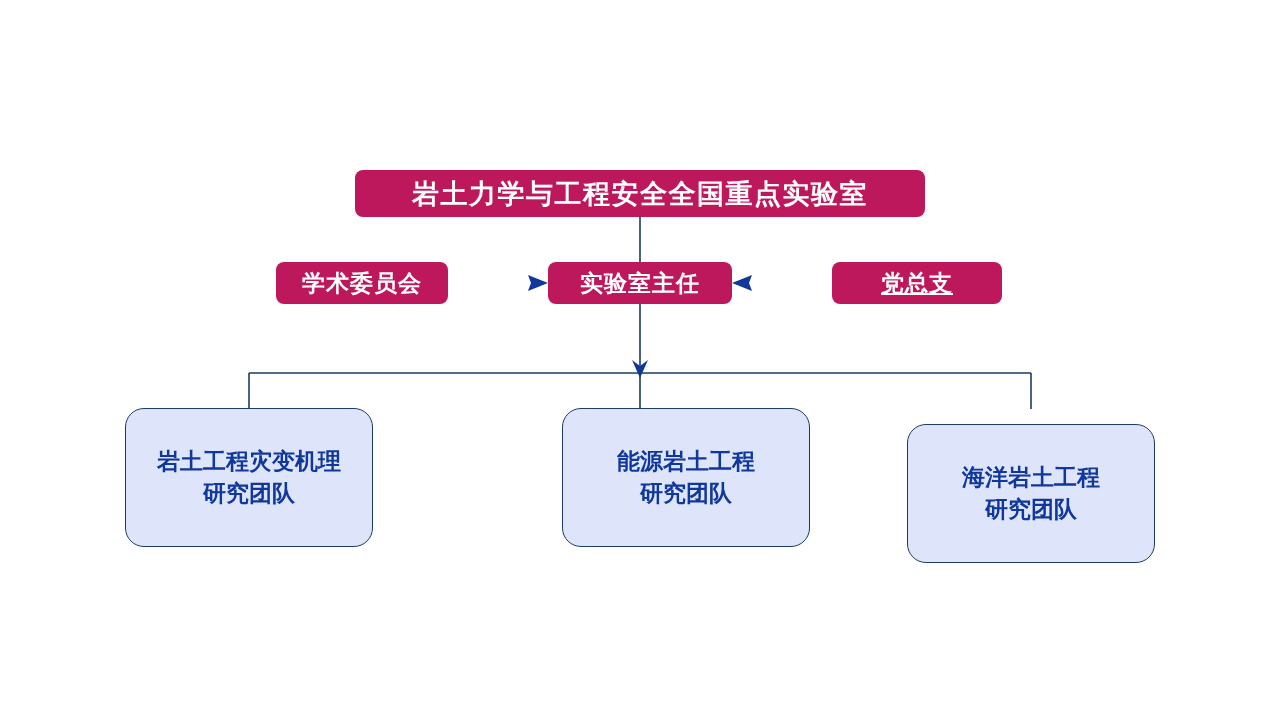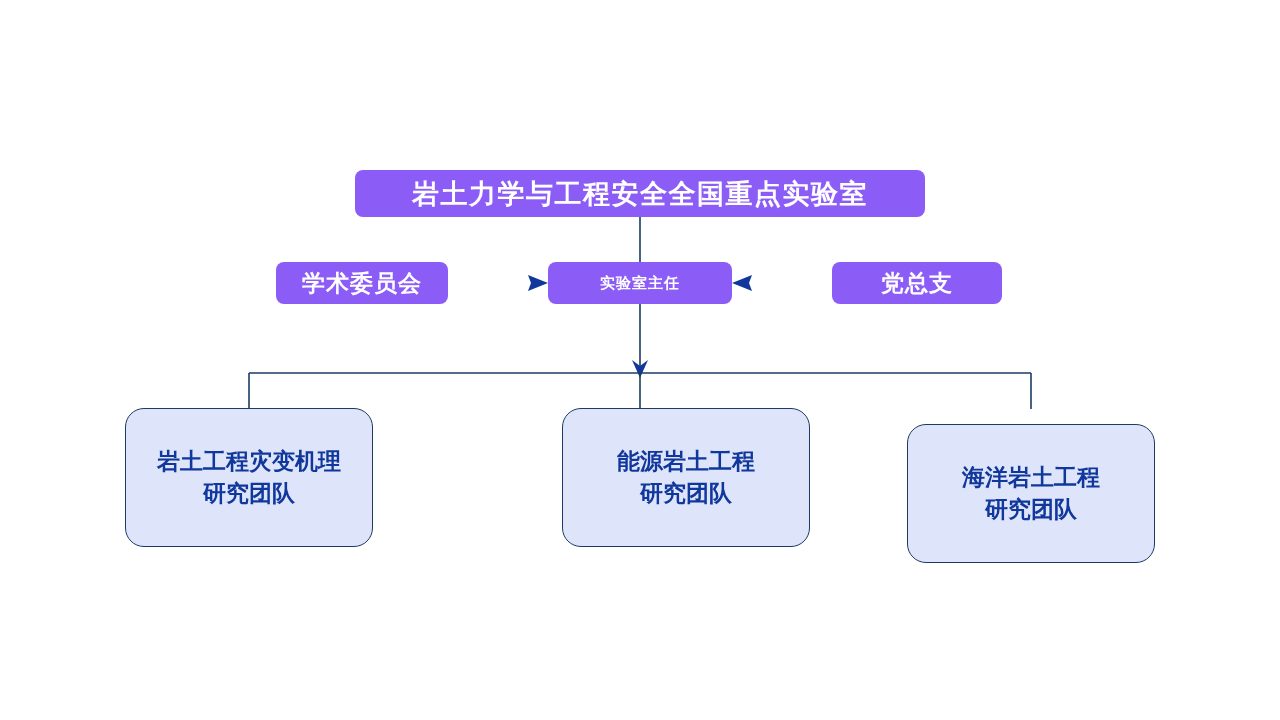--- a/index.html
+++ b/index.html
@@ -16,21 +16,21 @@
   #org-chart {
     position: relative;
     width: 1280px;
     height: 720px;
     background: #ffffff;
   }
 
   
   .navy-box {
     position: absolute;
-    background: #8b5cf6;
+    background: #be185d;
     color: #ffffff;
     border-radius: 8px;
     display: flex;
     align-items: center;
     justify-content: center;
     font-weight: bold;
     letter-spacing: 1px;
     white-space: nowrap;
     box-sizing: border-box;
   }
@@ -47,28 +47,29 @@
     top: 262px;
     width: 172px;
     height: 42px;
     font-size: 23px;
   }
   .navy-box.director {
     left: 548px;
     top: 262px;
     width: 184px;
     height: 42px;
-    font-size: 15px;
+    font-size: 23px;
   }
   .navy-box.party {
     left: 832px;
     top: 262px;
     width: 170px;
     height: 42px;
     font-size: 23px;
+    text-decoration: underline;
   }
 
   
   .team-box {
     position: absolute;
     top: 408px;
     width: 248px;
     height: 139px;
     background: #dee5fb;
     border: 1.4px solid #1b3b63;

